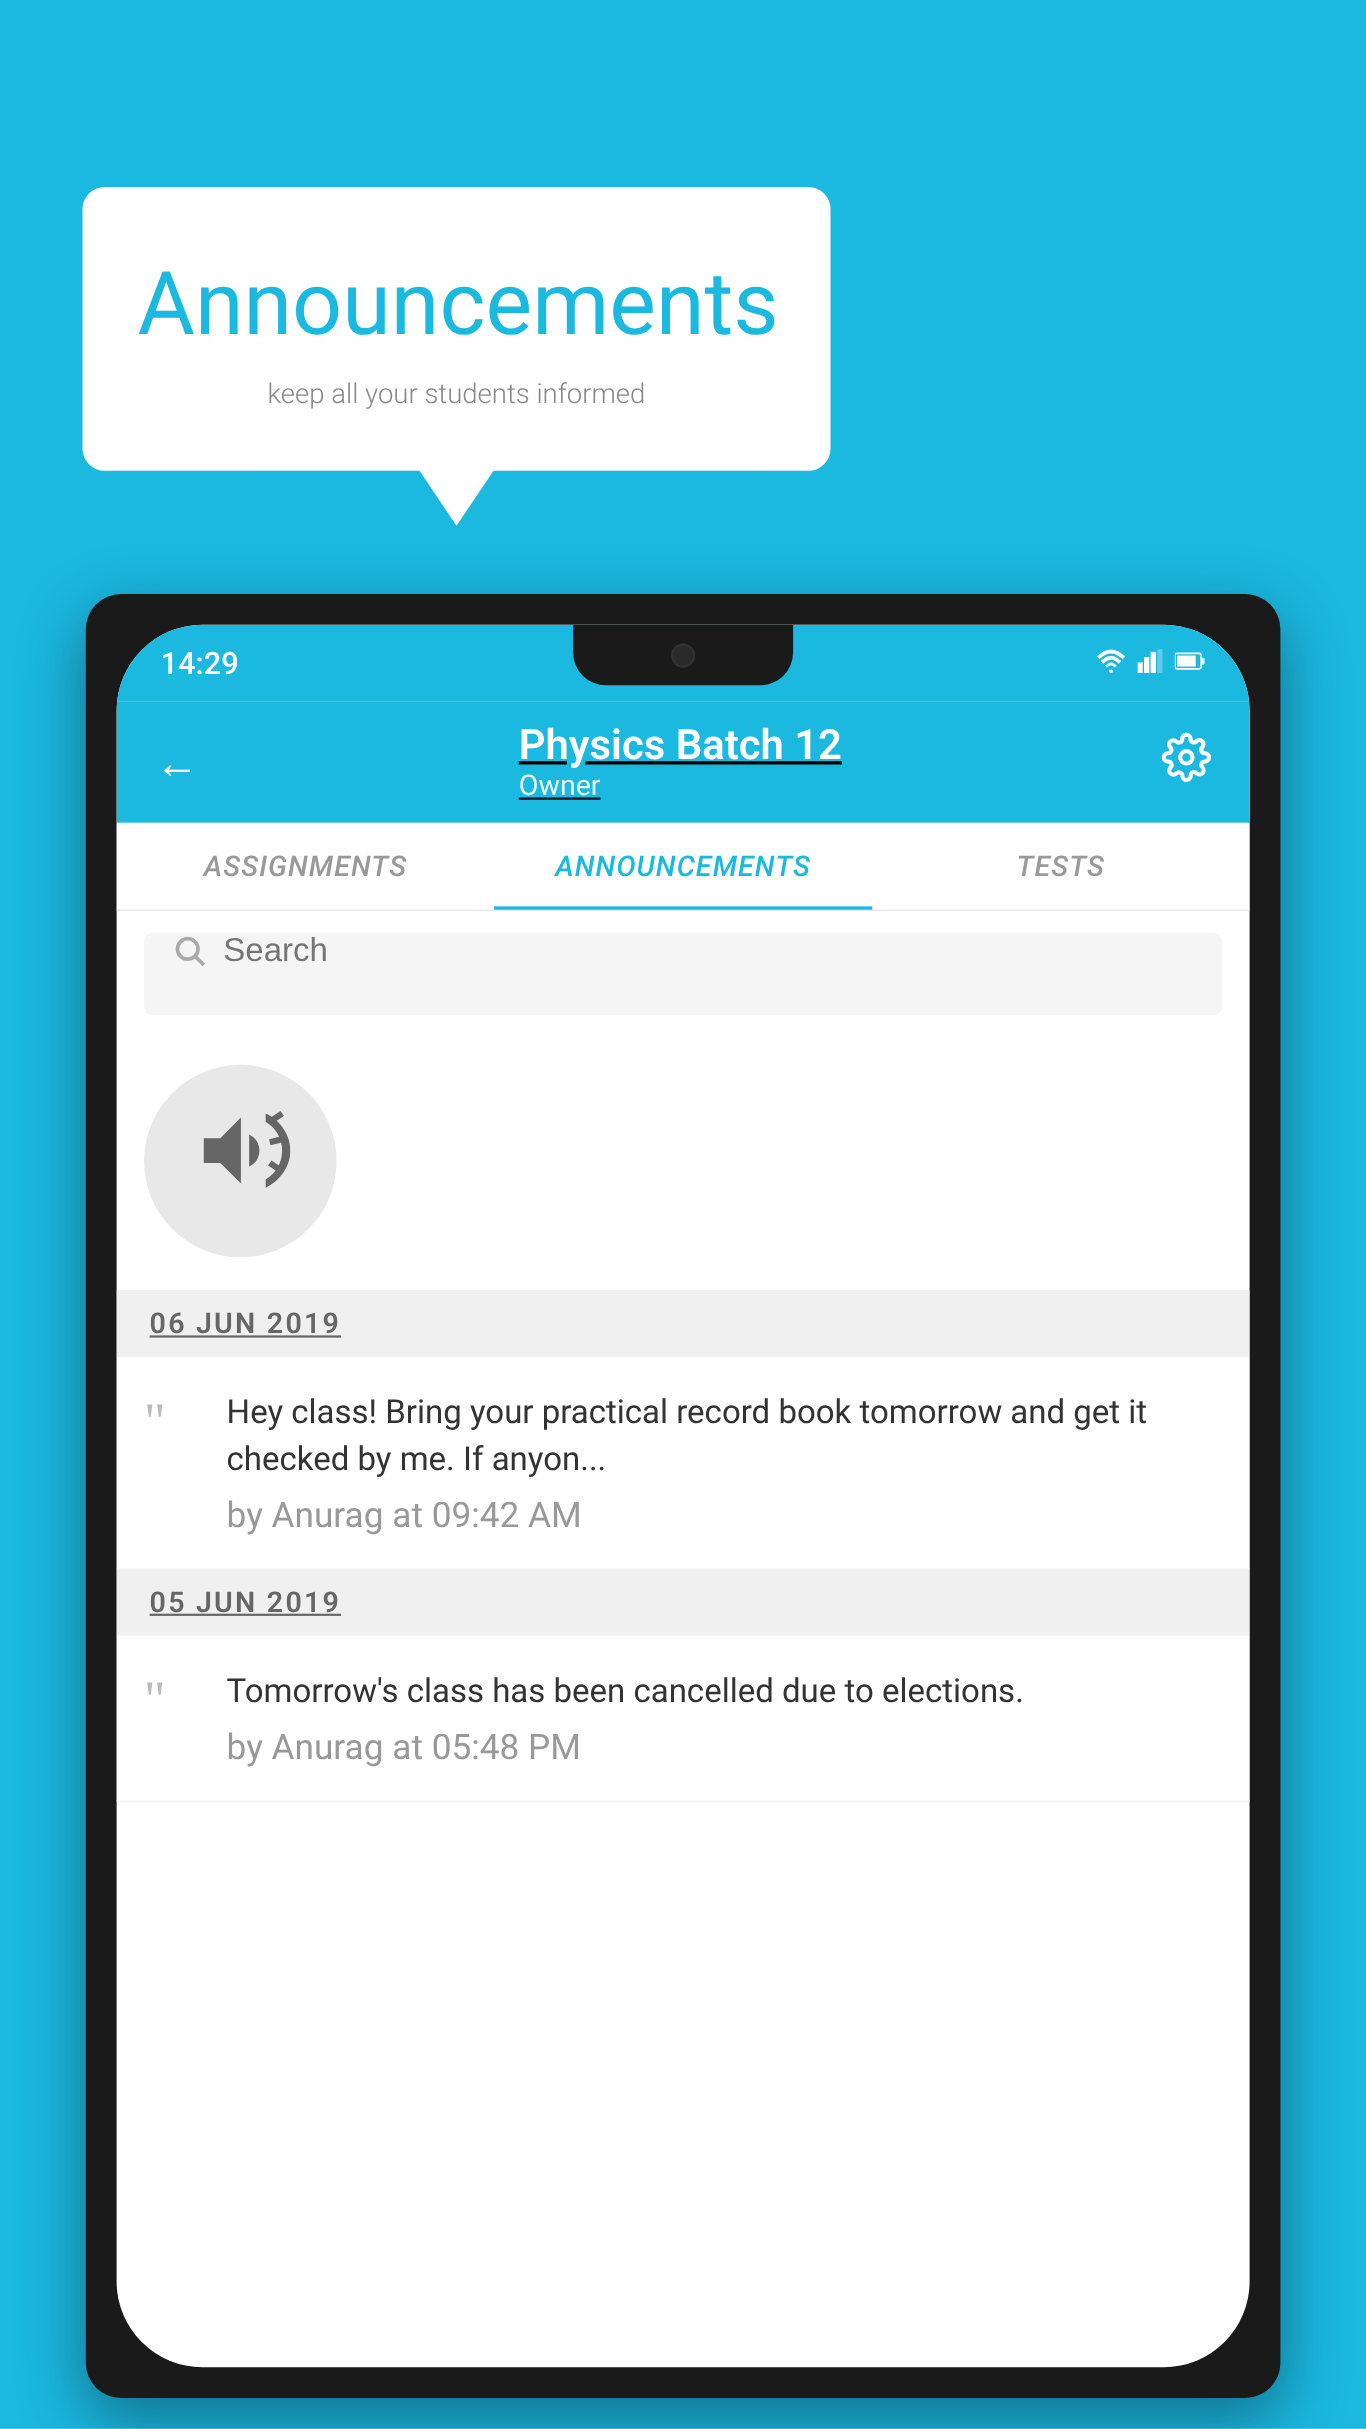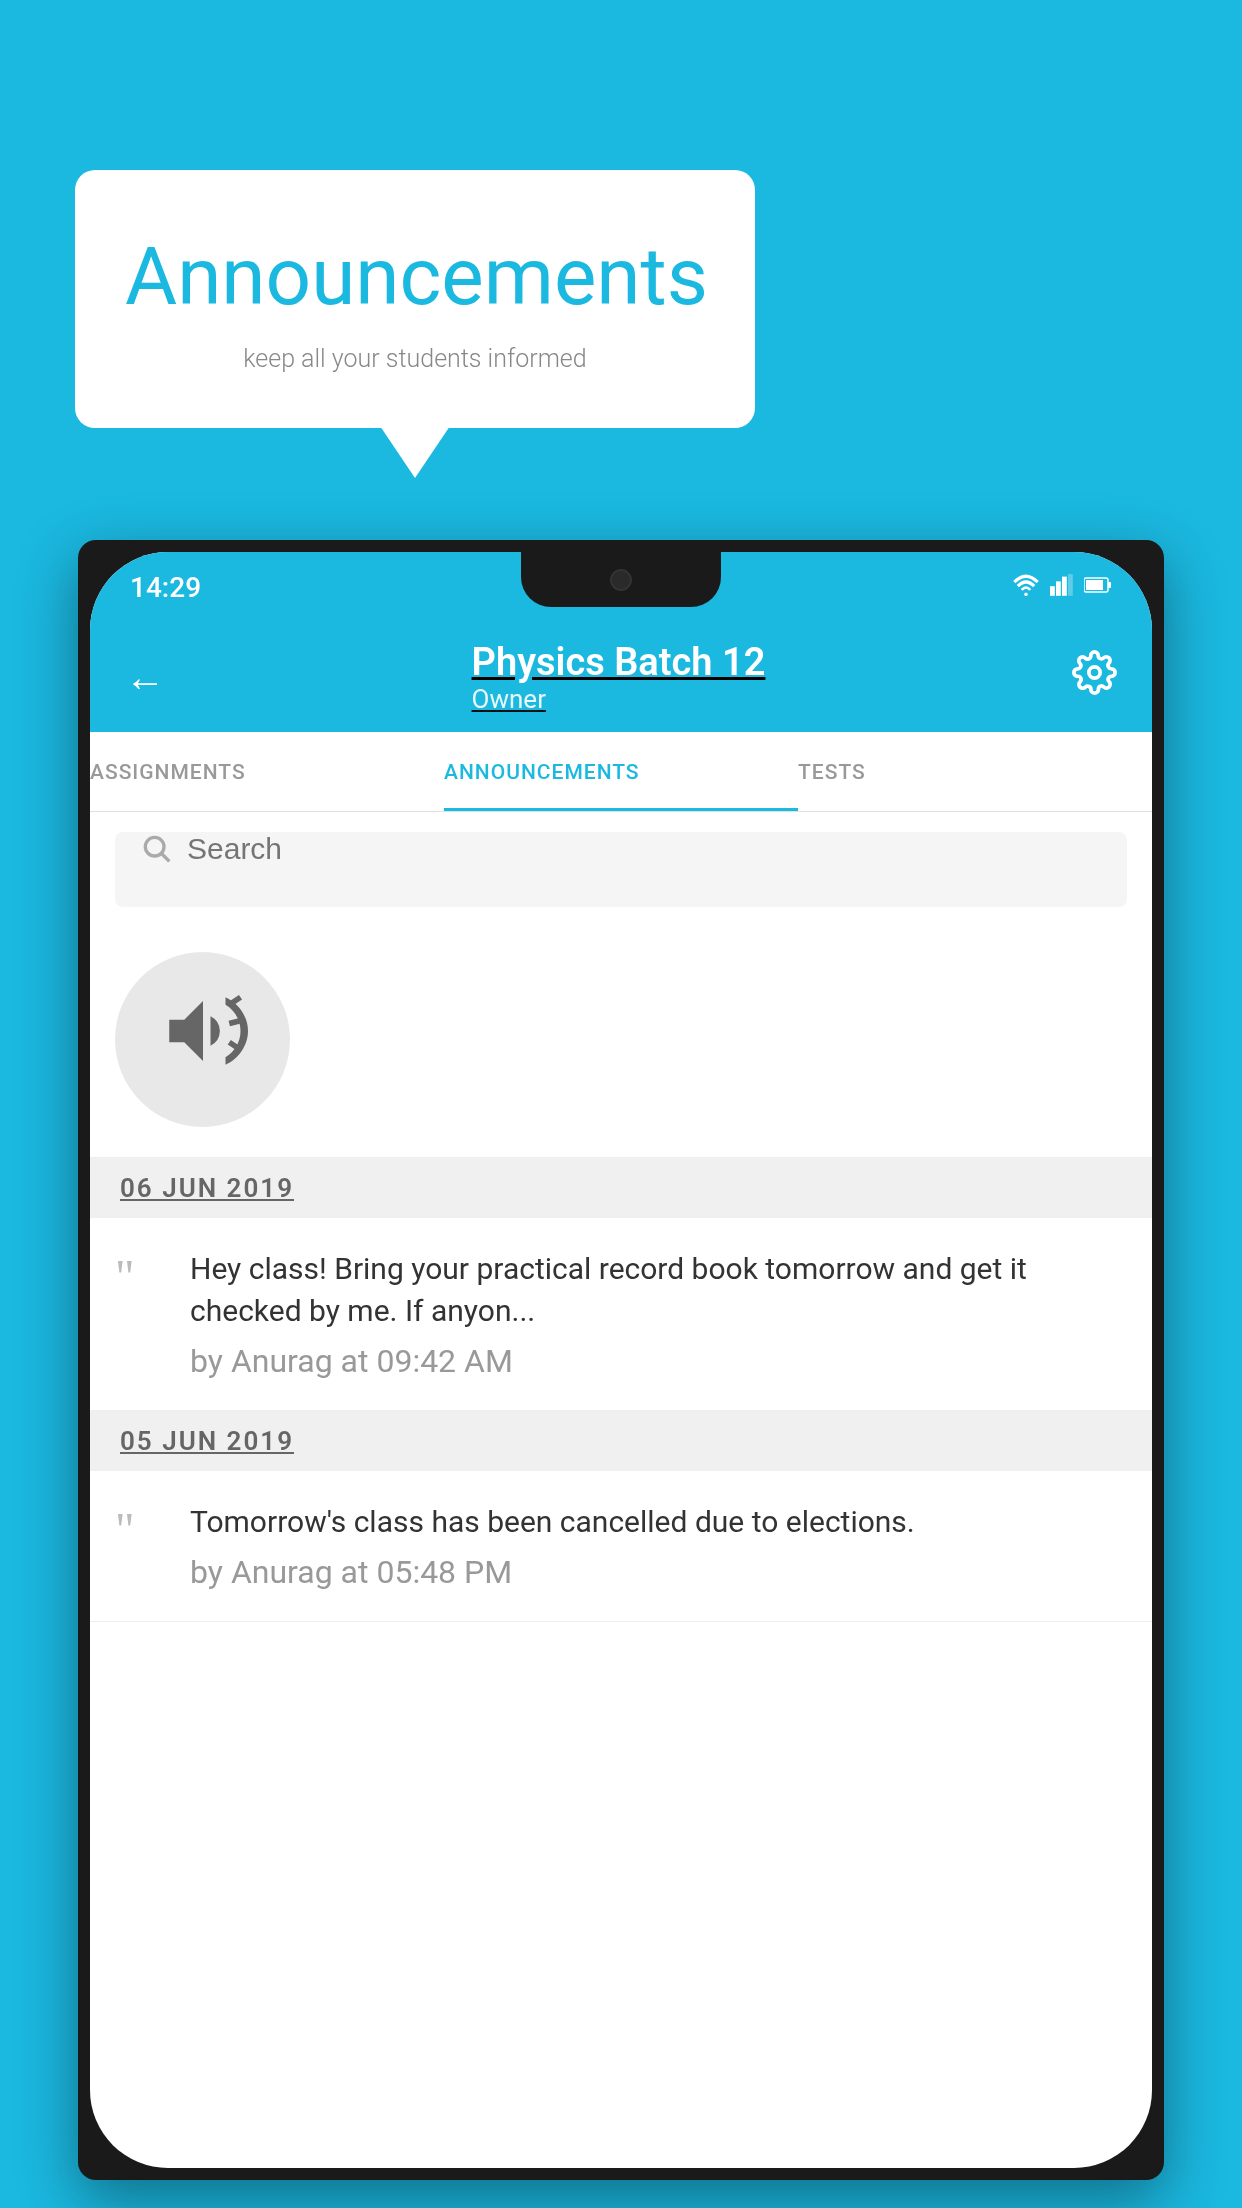--- a/index.html
+++ b/index.html
@@ -49,22 +49,22 @@
     }
 
     
     .phone {
       position: absolute;
       top: 540px;
       left: 78px;
       width: 1086px;
       height: 1640px;
       background: #1a1a1a;
-      border-radius: 18px;
-      padding: 12px;
+      border-radius: 32px;
+      padding: 28px;
       box-shadow: 0 20px 60px rgba(0,0,0,0.4);
     }
     .phone-inner {
       width: 100%;
       height: 100%;
       background: white;
       border-radius: 78px;
       overflow: hidden;
       position: relative;
     }
@@ -151,27 +151,28 @@
     .tabs {
       background: white;
       display: flex;
       border-bottom: 1px solid #e0e0e0;
       height: 80px;
     }
     .tab {
       flex: 1;
       display: flex;
       align-items: center;
-      justify-content: flex-start;
-      font-size: 21px;
+      justify-content: center;
+      font-size: 26px;
       color: #999;
       font-weight: 500;
       letter-spacing: 1px;
       cursor: pointer;
       position: relative;
+      font-style: italic;
     }
     .tab.active {
       color: #1BB8E0;
     }
     .tab.active::after {
       content: '';
       position: absolute;
       bottom: 0;
       left: 0;
       right: 0;

